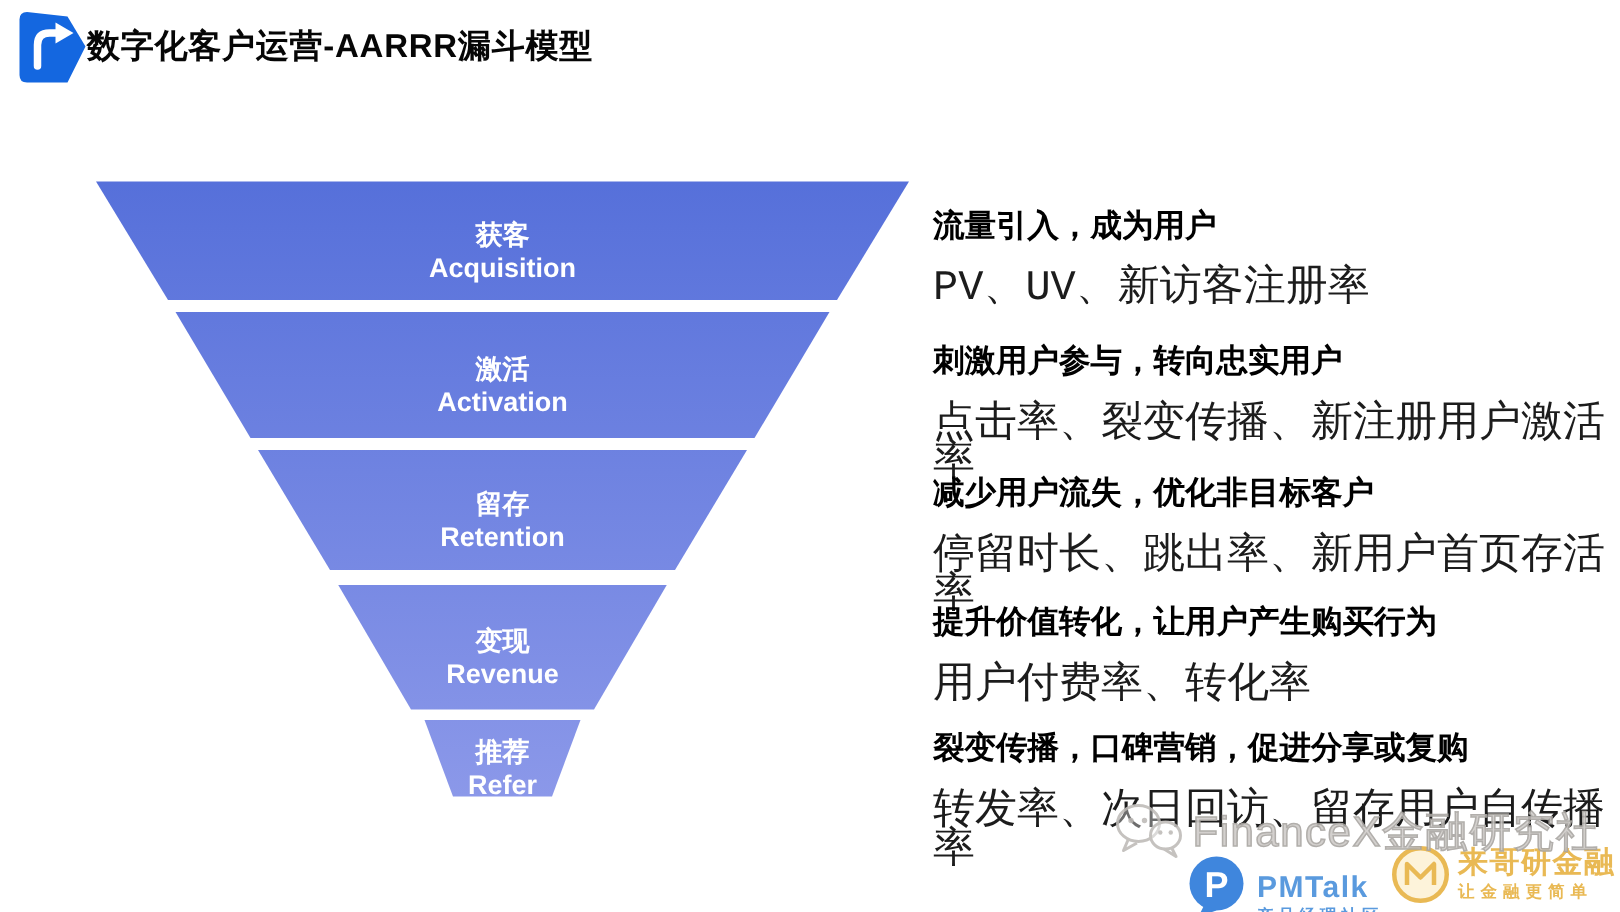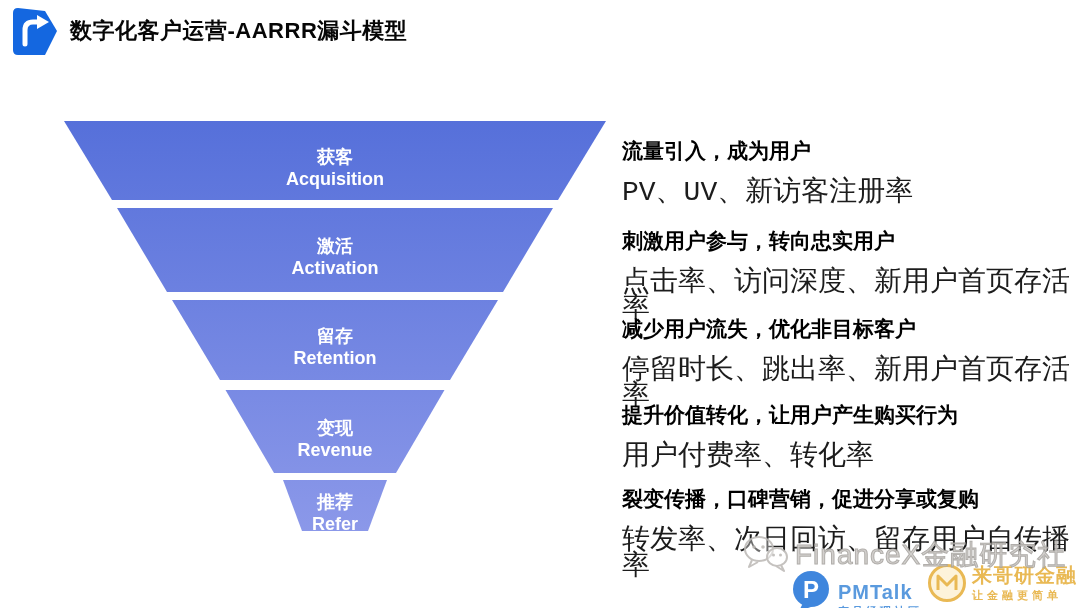--- a/index.html
+++ b/index.html
@@ -1,21 +1,21 @@
 <!DOCTYPE html>
 <html><head>
 <meta charset="utf-8">
 <style>
   html,body{margin:0;padding:0;background:#fff;}
   .slide{
     position:relative;width:1080px;height:608px;background:#ffffff;overflow:hidden;
     font-family:"Liberation Sans","DejaVu Sans",sans-serif;
   }
   
-  .header{position:absolute;left:8px;top:4px;display:flex;align-items:center;gap:12px;}
+  .header{position:absolute;left:8px;top:4px;display:flex;align-items:center;}
   .logo-badge{width:50px;height:54px;flex:0 0 auto;}
   .page-title{font-size:22px;font-weight:700;color:#060606;letter-spacing:.5px;}
   
   .funnel-svg{position:absolute;left:0;top:0;}
   .funnel-zh{font-size:18px;font-weight:700;fill:#ffffff;text-anchor:middle;}
   .funnel-en{font-size:18px;font-weight:700;fill:#ffffff;text-anchor:middle;}
   
   .desc-col{position:absolute;left:622px;top:0;width:452px;}
   .desc-block{position:absolute;left:0;width:452px;}
   .desc-block:nth-of-type(1){top:140px;font-family:Liberation Mono, monospace;}
@@ -79,21 +79,21 @@
       <text x="335" y="529.5" class="funnel-en">Refer</text>
     </svg>
 
   <div class="desc-col">
     <div class="desc-block">
       <p class="desc-headline">流量引入，成为用户</p>
       <p class="desc-metrics">PV、UV、新访客注册率</p>
     </div>
     <div class="desc-block">
       <p class="desc-headline">刺激用户参与，转向忠实用户</p>
-      <p class="desc-metrics">点击率、访问深度、新用户首页存活率</p>
+      <p class="desc-metrics">点击率、裂变传播、新注册用户激活率</p>
     </div>
     <div class="desc-block">
       <p class="desc-headline">减少用户流失，优化非目标客户</p>
       <p class="desc-metrics">停留时长、跳出率、新用户首页存活率</p>
     </div>
     <div class="desc-block">
       <p class="desc-headline">提升价值转化，让用户产生购买行为</p>
       <p class="desc-metrics">用户付费率、转化率</p>
     </div>
     <div class="desc-block">

